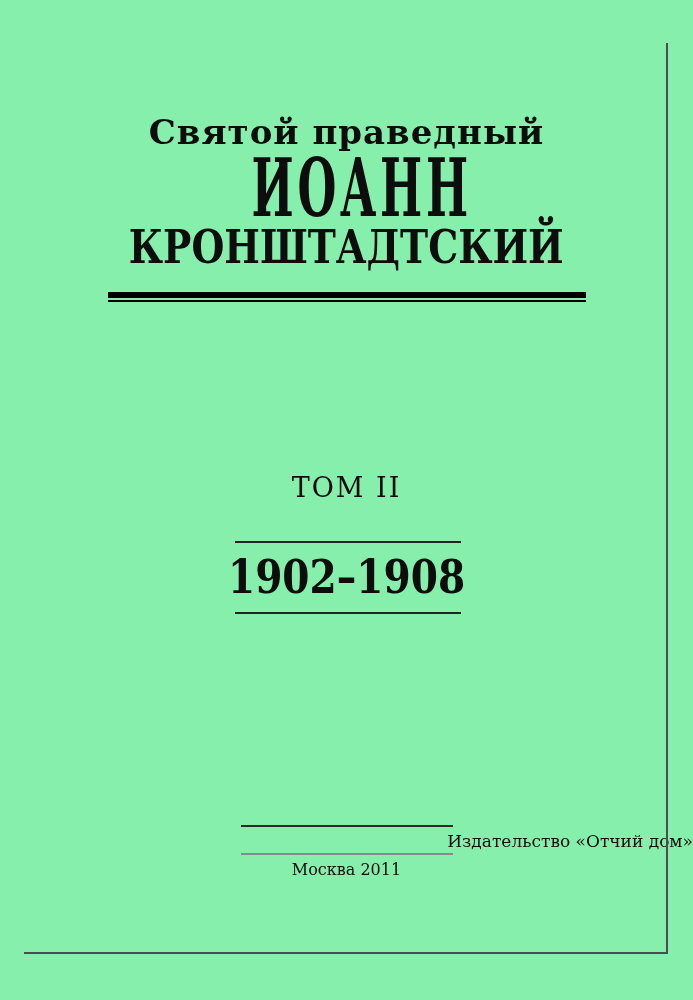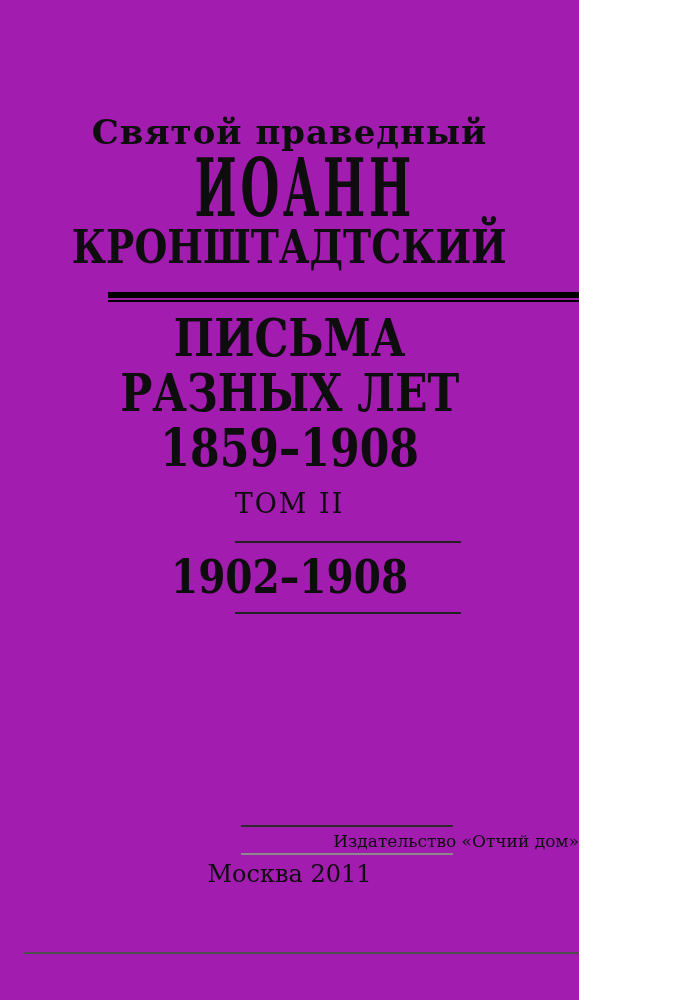--- a/index.html
+++ b/index.html
@@ -2,23 +2,23 @@
 <html><head>
 <meta charset="utf-8">
 <style>
   html, body {
     margin: 0;
     padding: 0;
     background: #ffffff;
   }
   .page {
     position: relative;
-    width: 579px;
+    width: 693px;
     height: 1000px;
-    background: #a21caf;
+    background: #86efac;
     font-family: "DejaVu Serif", serif;
     color: #0d0d0d;
     overflow: hidden;
   }
   .center-line {
     position: absolute;
     left: 0;
     right: 0;
     text-align: center;
     white-space: nowrap;
@@ -59,21 +59,21 @@
   .title-block-wrap { top: 310px; }
   .title-block-wrap .stretch {
     display: inline-block;
     font-size: 52px;
     font-weight: bold;
     line-height: 55px;
     transform: scaleX(0.82);
     transform-origin: 50% 50%;
   }
   .volume-label {
-    top: 488px;
+    top: 472px;
     font-size: 27px;
     letter-spacing: 2px;
   }
   .hrule {
     position: absolute;
     height: 2px;
     background: #222222;
   }
   .rule-vol-top    { top: 541px; left: 235px; width: 226px; }
   .rule-vol-bottom { top: 612px; left: 235px; width: 226px; }
@@ -88,21 +88,21 @@
   }
   .rule-pub-top    { top: 825px; left: 241px; width: 212px; background: #2b2b2b; }
   .rule-pub-bottom { top: 853px; left: 241px; width: 212px; background: #8a8a8a; }
   .publisher {
     top: 831px;
     font-size: 17px;
     text-align: right;
   }
   .city-year {
     top: 860px;
-    font-size: 24px;
+    font-size: 16px;
   }
   .edge-right {
     position: absolute;
     left: 666px;
     top: 43px;
     width: 2px;
     height: 911px;
     background: #4d4d4d;
   }
   .edge-bottom {
@@ -127,27 +127,20 @@
 
   <div class="center-line author-surname-wrap">
     <span class="stretch">КРОНШТАДТСКИЙ</span>
   </div>
 
   <div class="double-rule">
     <div class="thick"></div>
     <div class="thin"></div>
   </div>
 
-  <div class="center-line title-block-wrap">
-    <span class="stretch">
-      <div>ПИСЬМА</div>
-      <div>РАЗНЫХ ЛЕТ</div>
-      <div>1859–1908</div>
-    </span>
-  </div>
 
   <div class="center-line volume-label">ТОМ II</div>
 
   <div class="hrule rule-vol-top"></div>
 
   <div class="center-line volume-years-wrap">
     <span class="stretch">1902–1908</span>
   </div>
 
   <div class="hrule rule-vol-bottom"></div>

